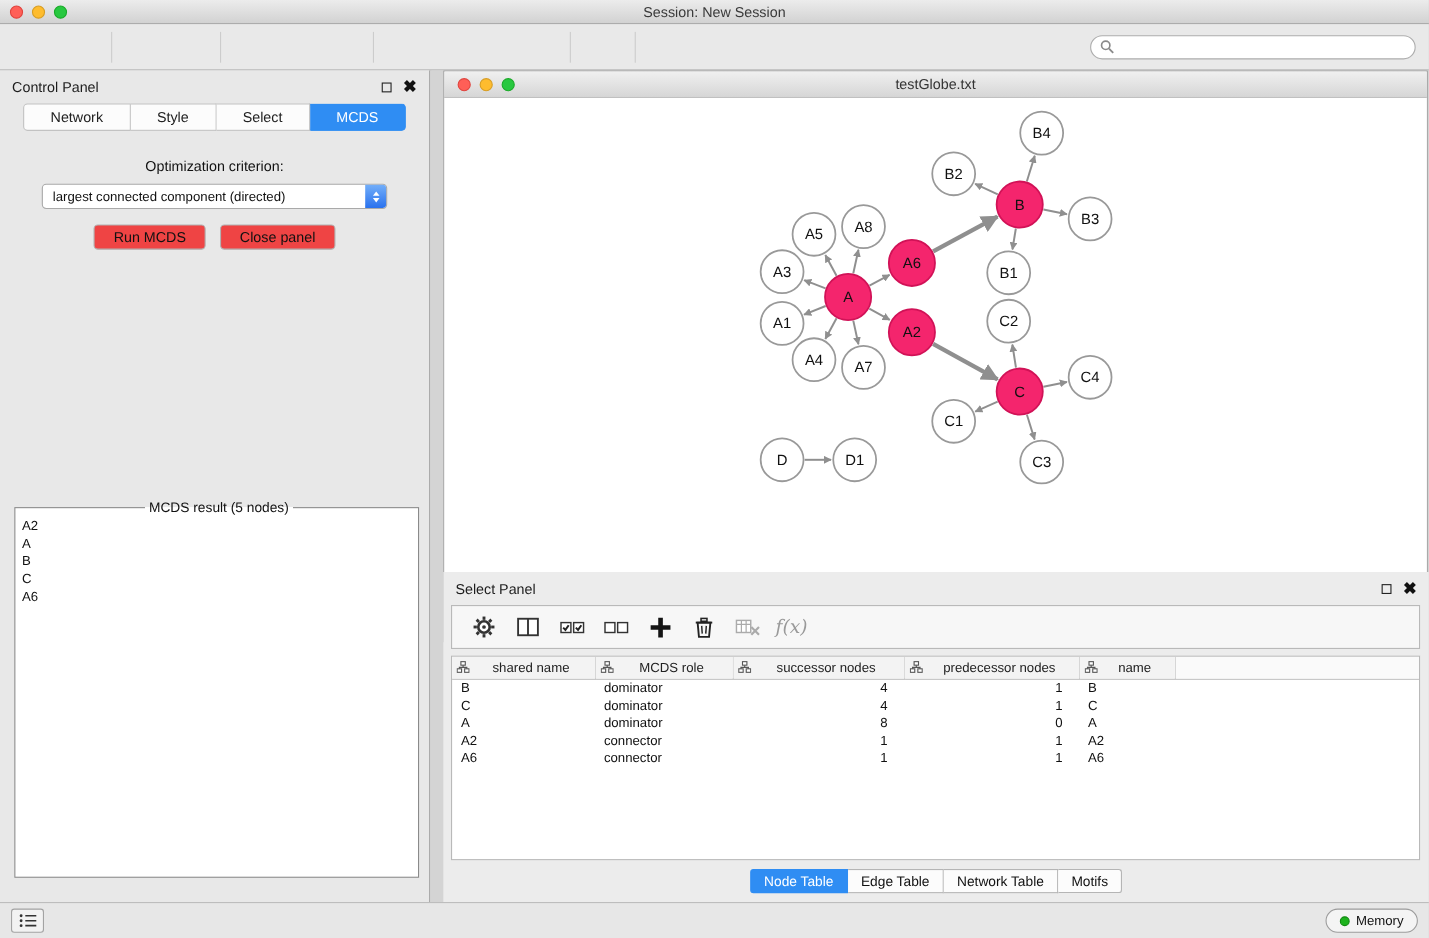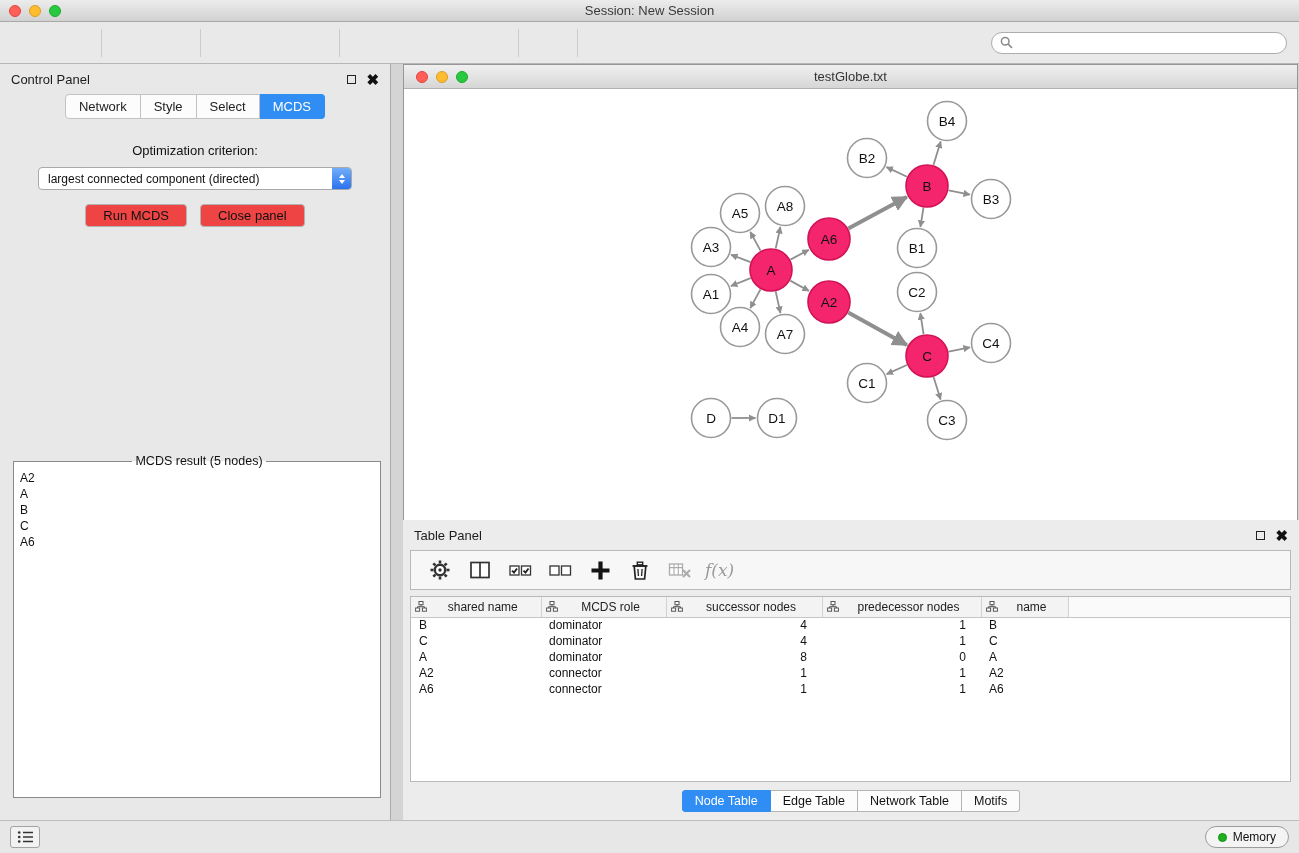--- a/index.html
+++ b/index.html
@@ -32,21 +32,21 @@
 
   
   .control-panel { position:absolute; left:0; top:64px; width:391px; bottom:33px;
                    background:#e8e8e8; border-right:1px solid #ababab; }
   .panel-header { height:30px; display:flex; align-items:center; padding:0 11px;
                   font-size:13px; color:#1d1d1d; }
   .ph-icons { margin-left:auto; display:flex; align-items:center; gap:10px; }
   .float-sq { width:9px; height:9px; border:1.5px solid #222; display:inline-block; }
   .close-x { font-size:15px; font-weight:bold; color:#111; line-height:1; }
   .cp-tabs { display:flex; justify-content:center; }
-  .cp-tab { font-size:13px; padding:4px 13px; background:#fcfcfc; color:#222;
+  .cp-tab { font-size:13px; padding:4px 24px; background:#fcfcfc; color:#222;
             border:1px solid #c2c2c2; border-left-width:0; cursor:default;
             font-family:"Liberation Sans", sans-serif; }
   .cp-tab:first-child { border-left-width:1px; border-radius:4px 0 0 4px; }
   .cp-tab:last-child { border-radius:0 4px 4px 0; }
   .cp-tab.active { background:#2f8df3; color:#fff; border-color:#2f8df3; }
   .opt-label { text-align:center; margin-top:24px; font-size:13px; color:#111; }
   .dropdown { position:relative; margin:9px auto 0; width:314px; height:23px; background:#fff;
               border:1px solid #a9a9a9; border-radius:4px; display:flex; align-items:center;
               padding:0 24px 0 9px; font-size:12px; color:#111; }
   .dropdown .stepper { position:absolute; right:0; top:0; bottom:0; width:19px;
@@ -450,21 +450,21 @@
             <g>
               <circle cx="373" cy="329" r="19.5" fill="#ffffff" stroke="#999999" stroke-width="1.6"></circle>
               <text x="373" y="333.5" text-anchor="middle" font-size="13.5" font-family="Liberation Sans, sans-serif" fill="#111">D1</text>
             </g>
           </svg>
       </div>
     </div>
 
     <div class="table-panel">
       <div class="panel-header">
-        <span>Table Panel</span>
+        <span>Select Panel</span>
         <span class="ph-icons">
           <span class="float-sq"></span>
           <span class="close-x">✖</span>
         </span>
       </div>
       <div class="tp-toolbar">
         <button class="tpbtn">
           <svg width="22" height="22" viewBox="0 0 22 22">
             <g stroke="#333" stroke-width="2.6">
               <line x1="17.5" y1="11" x2="20.5" y2="11"></line>

